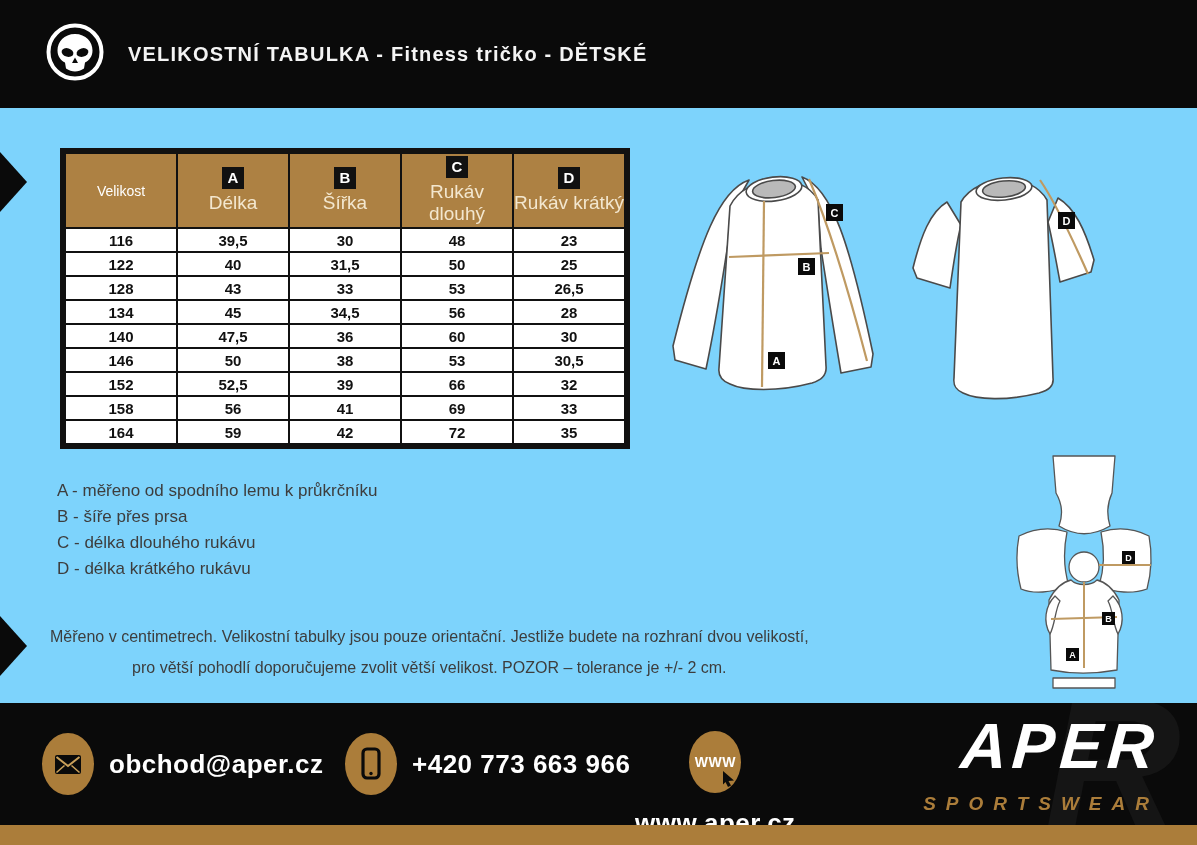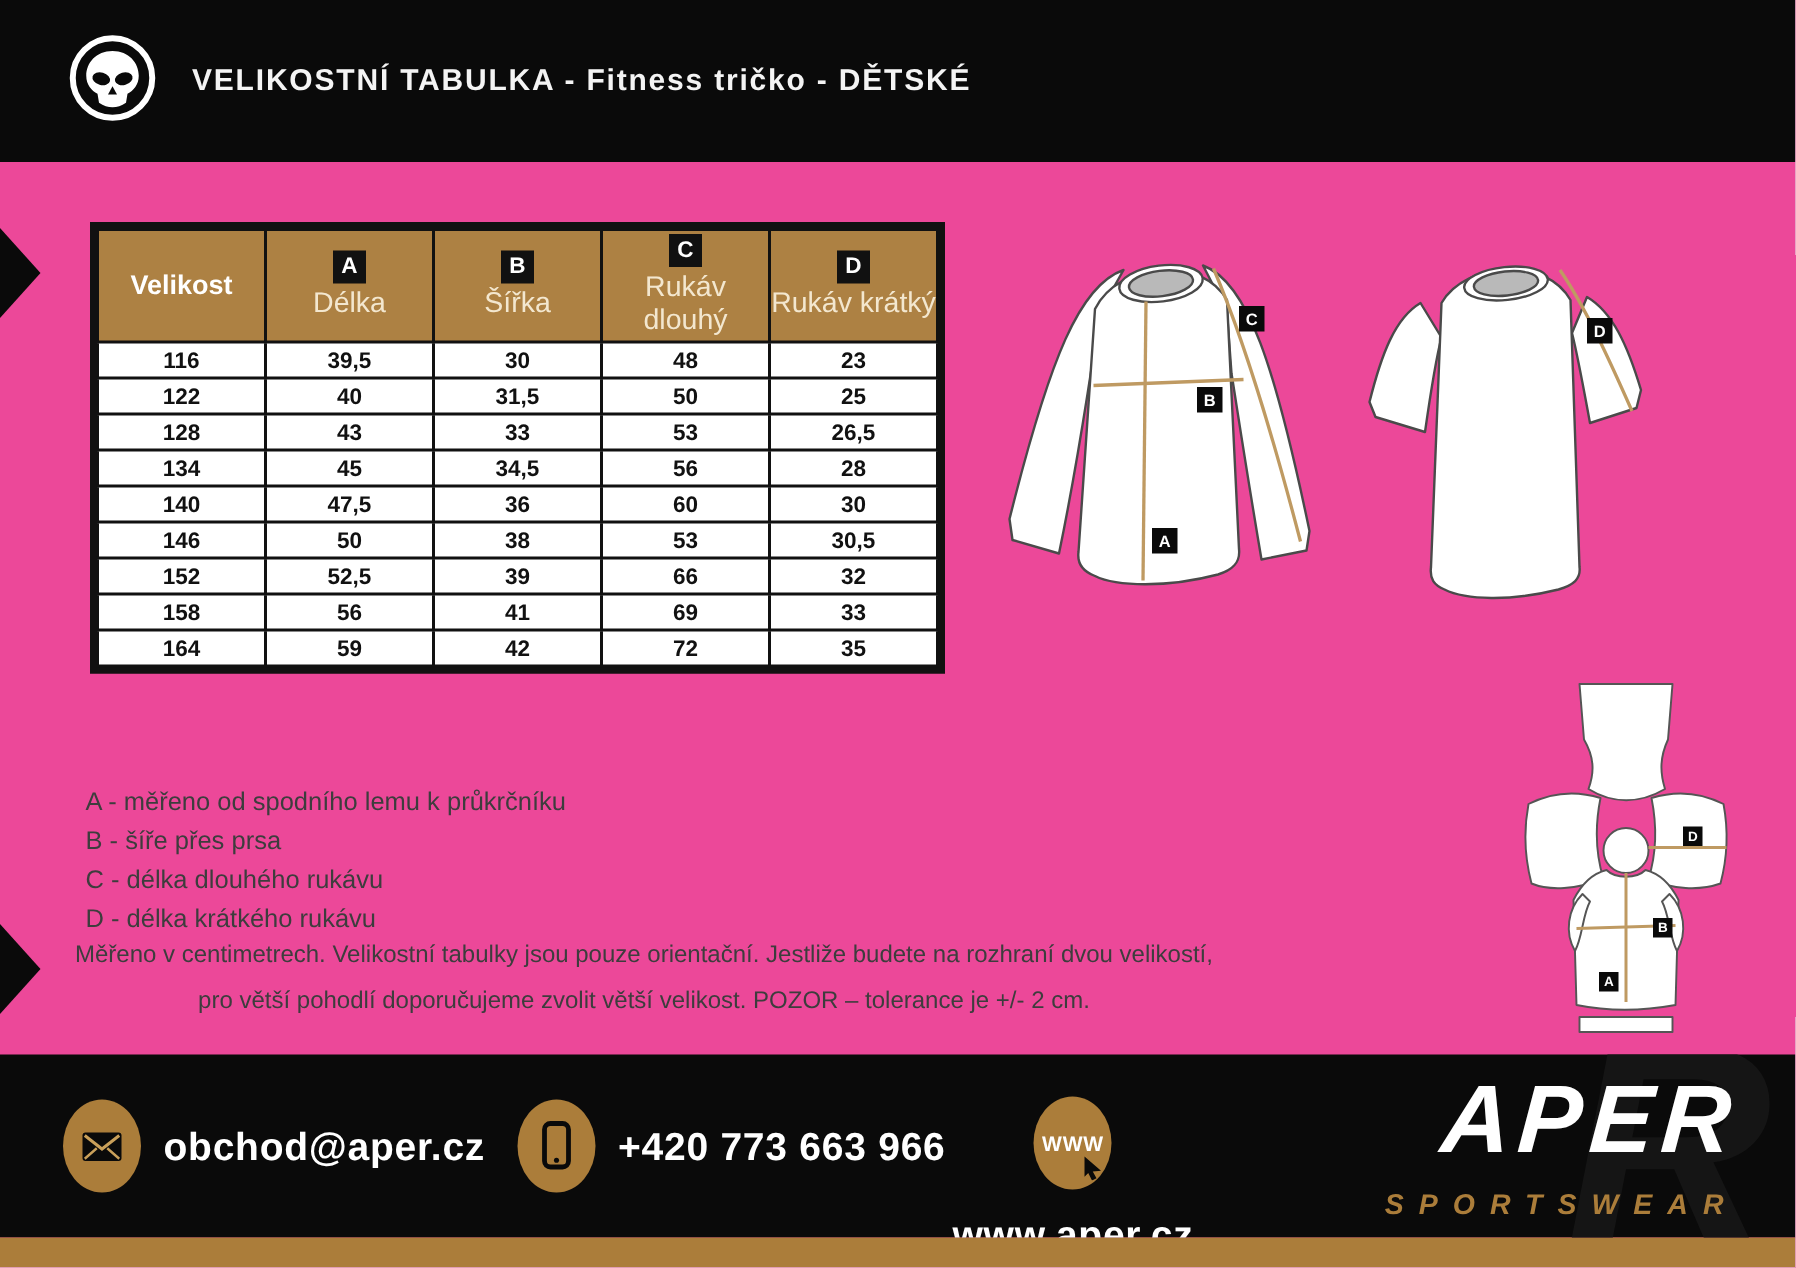--- a/index.html
+++ b/index.html
@@ -1,45 +1,45 @@
 <!DOCTYPE html>
 <html><head>
 <meta charset="utf-8">
 <style>
   * { margin:0; padding:0; box-sizing:border-box; }
   html,body { background:#e8e8e8; }
   #page {
-    position:relative; width:1197px; height:845px; background:#ec4899;
+    position:relative; width:1197px; height:845px; background:#7dd3fc;
     font-family:"Liberation Sans", sans-serif; overflow:hidden; margin:0 auto;
   }
   
   .topbar { position:absolute; left:0; top:0; width:1197px; height:108px; background:#0a0a0a; }
   .logo { position:absolute; left:44px; top:21px; }
   .title {
     position:absolute; left:128px; top:0; height:108px; display:flex; align-items:center;
     color:#f4f4f4; font-size:20px; font-weight:bold; letter-spacing:1.2px;
   }
   
   .arrow { position:absolute; left:0; width:0; height:0;
     border-top:30px solid transparent; border-bottom:30px solid transparent;
     border-left:27px solid #0a0a0a; }
   #arrow-table { top:152px; }
   #arrow-note  { top:616px; }
   
   .table-wrap { position:absolute; left:60px; top:148px; border:4px solid #111; background:#111; }
   table { border-collapse:collapse; }
   th, td { border:2px solid #111; text-align:center; vertical-align:middle; }
   th { background:#ad8143; height:56px; width:112px; padding:2px 0; }
-  th.size-col { color:#ffffff; font-size:18px; font-weight:bold; }
+  th.size-col { color:#ffffff; font-size:14px; font-weight:normal; }
   .lbox { display:inline-block; width:22px; height:22px; background:#111; color:#fff;
           font-weight:bold; font-size:15px; line-height:22px; margin-bottom:3px; }
   .sub { color:#f3e7cf; font-size:19px; font-weight:normal; }
   td { background:#ffffff; height:24px; width:112px; font-weight:bold; font-size:15px; color:#111; }
   
-  .legend { position:absolute; left:57px; top:478px; font-size:17px; color:#3d3d3d; line-height:26px;margin-top:44px; }
+  .legend { position:absolute; left:57px; top:478px; font-size:17px; color:#3d3d3d; line-height:26px; }
   .note { position:absolute; left:50px; top:621px; font-size:16px; color:#3d3d3d; line-height:31px;text-align:center; }
   
   .diagram { position:absolute; }
   #diag-long  { left:660px; top:156px; }
   #diag-short { left:905px; top:160px; }
   #diag-flat  { left:1003px; top:448px; }
   
   .footer { position:absolute; left:0; top:703px; width:1197px; height:122px; background:#0a0a0a; overflow:hidden; }
   .goldbar { position:absolute; left:0; top:825px; width:1197px; height:20px; background:#ab7d3a; }
   .contact { position:absolute; top:28px; display:flex; align-items:center; gap:15px; height:66px; z-index:2; }

